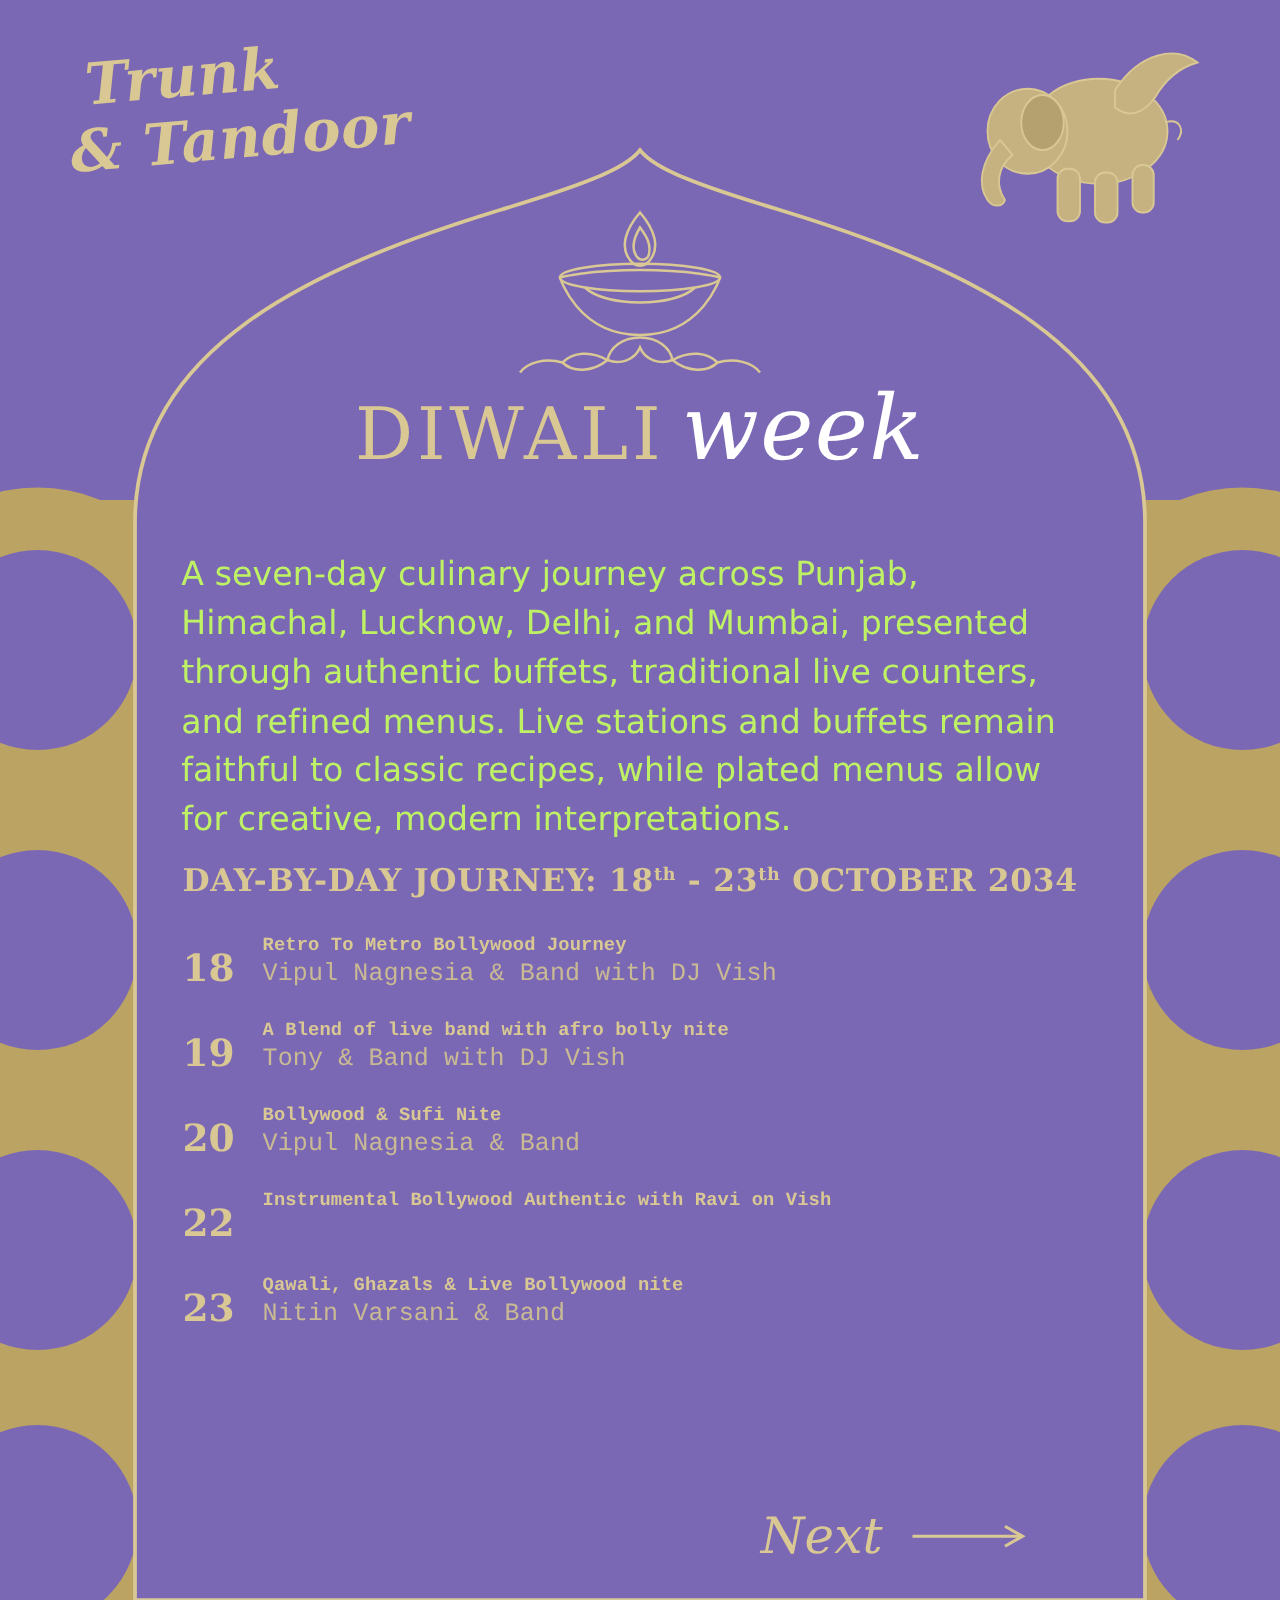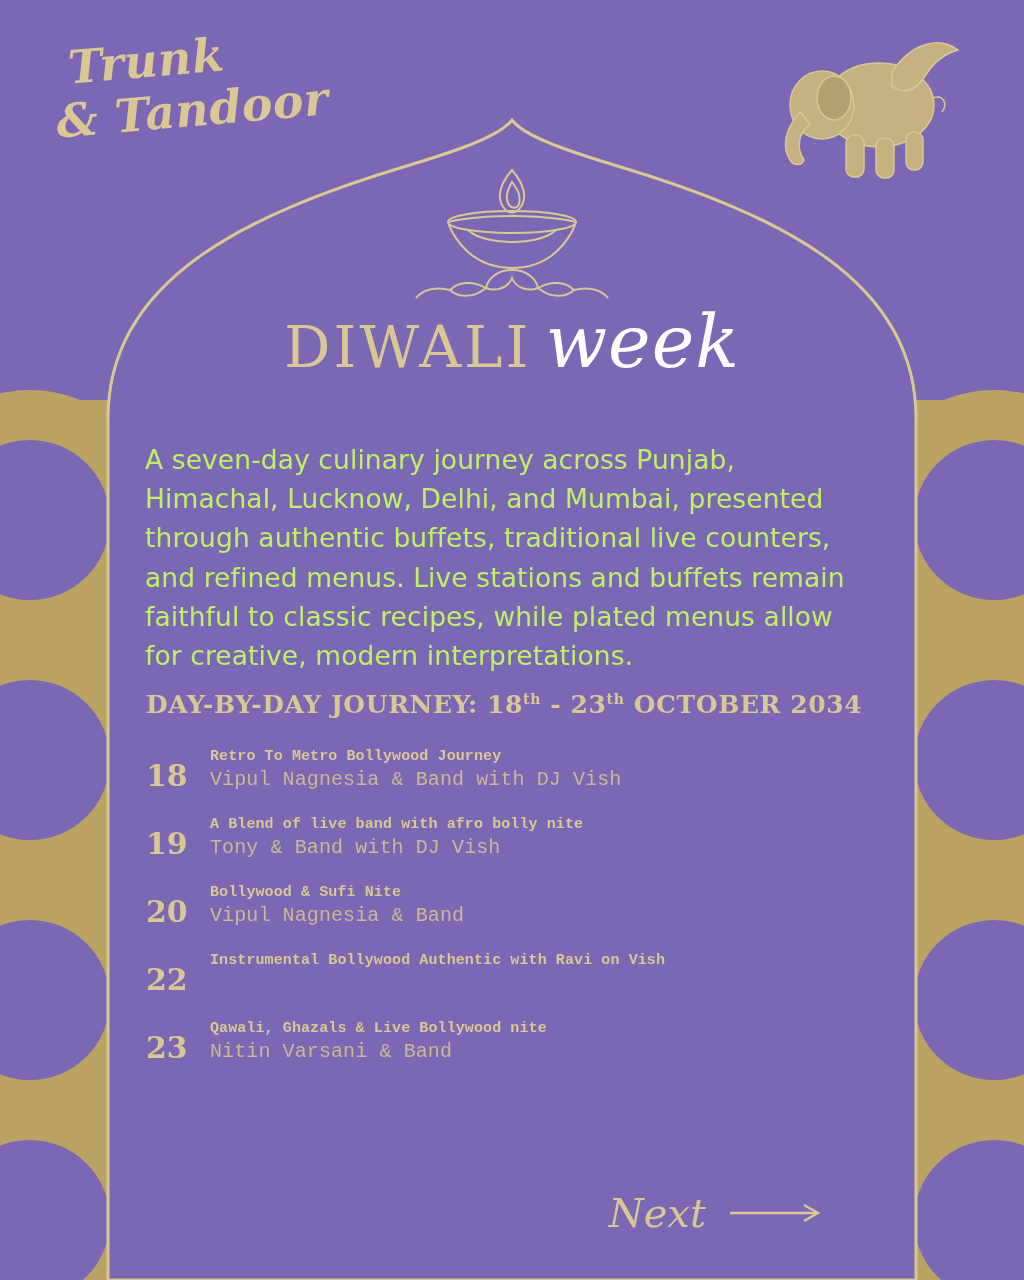--- a/index.html
+++ b/index.html
@@ -180,21 +180,21 @@
     font-size: 20px;
     color: #C9BA93;
     line-height: 1.3;
     letter-spacing: 0.1px;
   }
 
   
   .next-wrap {
     position: absolute;
     right: 200px;
-    bottom: 44px;
+    bottom: 28px;
     display: flex;
     align-items: center;
     gap: 22px;
   }
   .next-label {
     font-family: "DejaVu Serif", serif;
     font-style: italic;
     font-size: 40px;
     color: #D9C893;
   }

